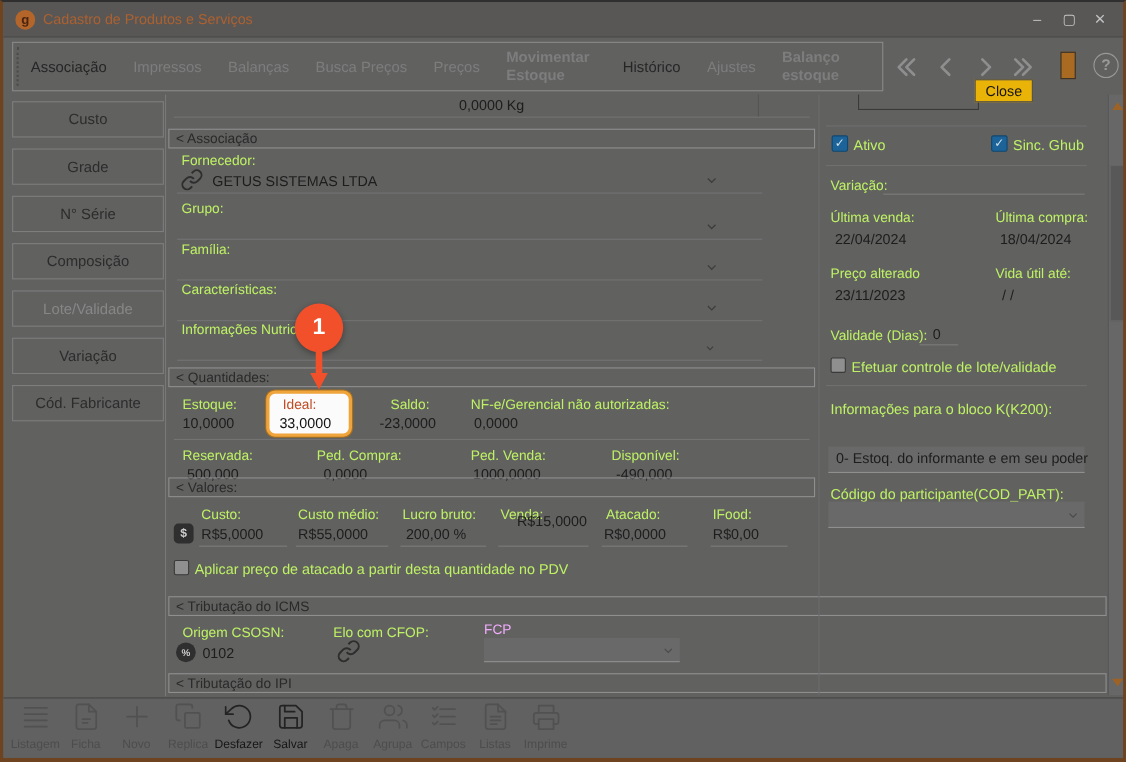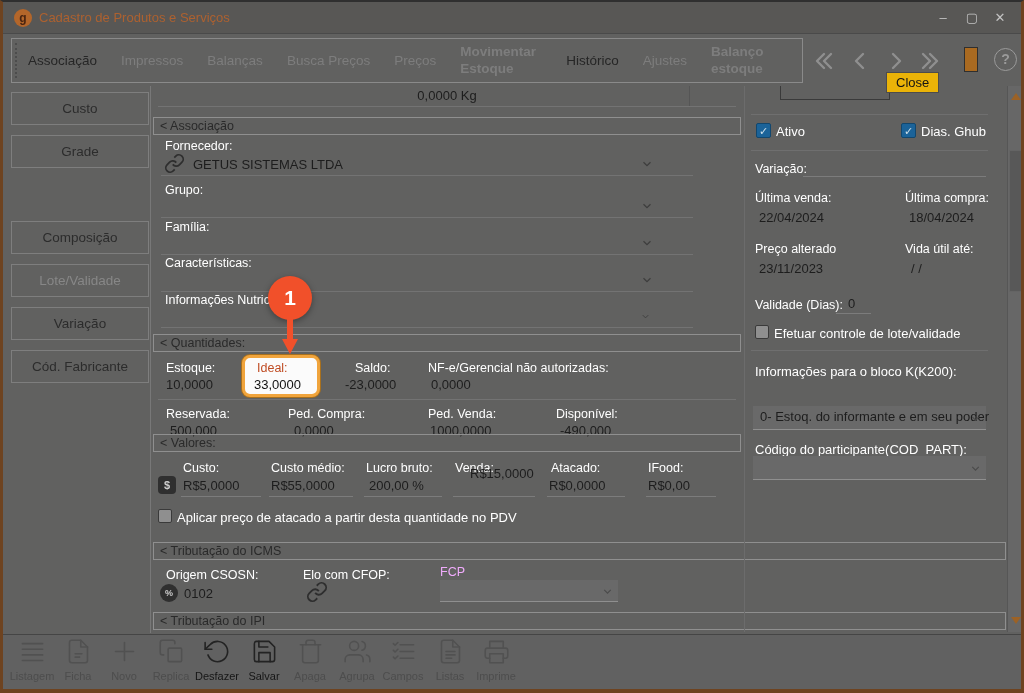--- a/index.html
+++ b/index.html
@@ -24,21 +24,21 @@
   .exit-rect{position:absolute;left:961px;top:45px;width:14px;height:25px;background:#a96a21;border:1px solid #2f2f2f;}
   .help-circ{position:absolute;left:991px;top:46px;width:23px;height:23px;border-radius:50%;border:1.6px solid #9a9a9a;color:#9a9a9a;font-size:14px;font-weight:bold;text-align:center;line-height:21px;}
   .tooltip{position:absolute;left:883px;top:70px;background:#eab308;border:1px solid #4c4c4c;color:#141414;font-size:13px;padding:2px 9px;z-index:60;}
   
   .side-btn{position:absolute;left:8px;width:138px;height:33px;border:1px solid #7e7e7e;color:#2c2c2c;font-size:13.5px;text-align:center;line-height:31px;}
   .side-dis{color:#878787;}
   .vline{position:absolute;width:1px;background:#787878;}
   .hline{position:absolute;height:1px;background:#737373;}
   
   .sec-hdr{position:absolute;border:1px solid #8f8f8f;color:#2a2a2a;font-size:12.5px;padding-left:6px;height:18px;line-height:16px;}
-  .lbl{position:absolute;color:#ffffff;font-size:12.5px;white-space:nowrap;}
+  .lbl{position:absolute;color:#bef264;font-size:12.5px;white-space:nowrap;}
   .val{position:absolute;color:#1d1d1d;font-size:13px;white-space:nowrap;}
   .chev{position:absolute;width:20px;height:18px;}
   .chev svg{width:14px;height:14px;stroke:#3d3d3d;fill:none;stroke-width:2;margin:2px 3px;}
   .chain{position:absolute;}
   .chain svg{stroke:#2e2e2e;fill:none;stroke-width:2;}
   .cb{position:absolute;width:14px;height:14px;background:#8f8f8f;border:1.4px solid #3a3a3a;border-radius:2px;}
   .cb-on{position:absolute;width:15px;height:15px;background:#1b6399;border:1px solid #12476e;border-radius:2px;color:#cfe0ea;font-size:11px;text-align:center;line-height:14px;}
   .badge{position:absolute;background:#2f2f2f;color:#cdcdcd;font-weight:bold;text-align:center;}
   .underl{position:absolute;height:1px;background:#7c7c7c;}
   .ddown{position:absolute;background:#696969;border-bottom:1px solid #8f8f8f;}
@@ -110,20 +110,21 @@
         <polyline points="8,8 15,15 8,22"></polyline>
         <polyline points="15,8 22,15 15,22"></polyline>
       </svg>
   </div>
   <div class="exit-rect"></div>
   <div class="help-circ">?</div>
   <div class="tooltip">Close</div>
 
   <div class="side-btn" style="top:90px;">Custo</div>
   <div class="side-btn" style="top:133px;">Grade</div>
+  <div class="side-btn" style="top:176px;">N° Série</div>
   <div class="side-btn" style="top:219px;">Composição</div>
   <div class="side-btn side-dis" style="top:262px;">Lote/Validade</div>
   <div class="side-btn" style="top:305px;">Variação</div>
   <div class="side-btn" style="top:348px;">Cód. Fabricante</div>
   <div class="vline" style="left:147px;top:84px;height:547px;"></div>
 
   <div class="abs" style="left:150px;top:84px;width:588px;height:548px;">
 
     <div class="val" style="left:0;top:2px;width:588px;text-align:center;">0,0000 Kg</div>
     <div class="hline" style="left:5px;top:20px;width:578px;"></div>
@@ -249,21 +250,21 @@
 
   <div class="sec-hdr" style="left:150px;top:610px;width:853px;">&lt; Tributação do IPI</div>
 
   <div class="abs" style="left:745px;top:84px;width:258px;height:548px;">
     <div class="abs" style="left:32px;top:0;width:110px;height:14px;border:1px solid #3a3a3a;border-top:none;"></div>
     <div class="hline" style="left:3px;top:28px;width:237px;background:#6f6f6f;"></div>
 
     <div class="cb-on" style="left:8px;top:37px;">✓</div>
     <div class="lbl" style="left:28px;top:38px;font-size:13px;">Ativo</div>
     <div class="cb-on" style="left:153px;top:37px;">✓</div>
-    <div class="lbl" style="left:173px;top:38px;font-size:13px;">Dias. Ghub</div>
+    <div class="lbl" style="left:173px;top:38px;font-size:13px;">Sinc. Ghub</div>
     <div class="hline" style="left:3px;top:64px;width:237px;background:#6f6f6f;"></div>
 
     <div class="lbl" style="left:7px;top:76px;">Variação:</div>
     <div class="underl" style="left:55px;top:90px;width:183px;"></div>
 
     <div class="lbl" style="left:7px;top:105px;">Última venda:</div>
     <div class="val" style="left:11px;top:124px;">22/04/2024</div>
     <div class="lbl" style="left:157px;top:105px;">Última compra:</div>
     <div class="val" style="left:161px;top:124px;">18/04/2024</div>
 

